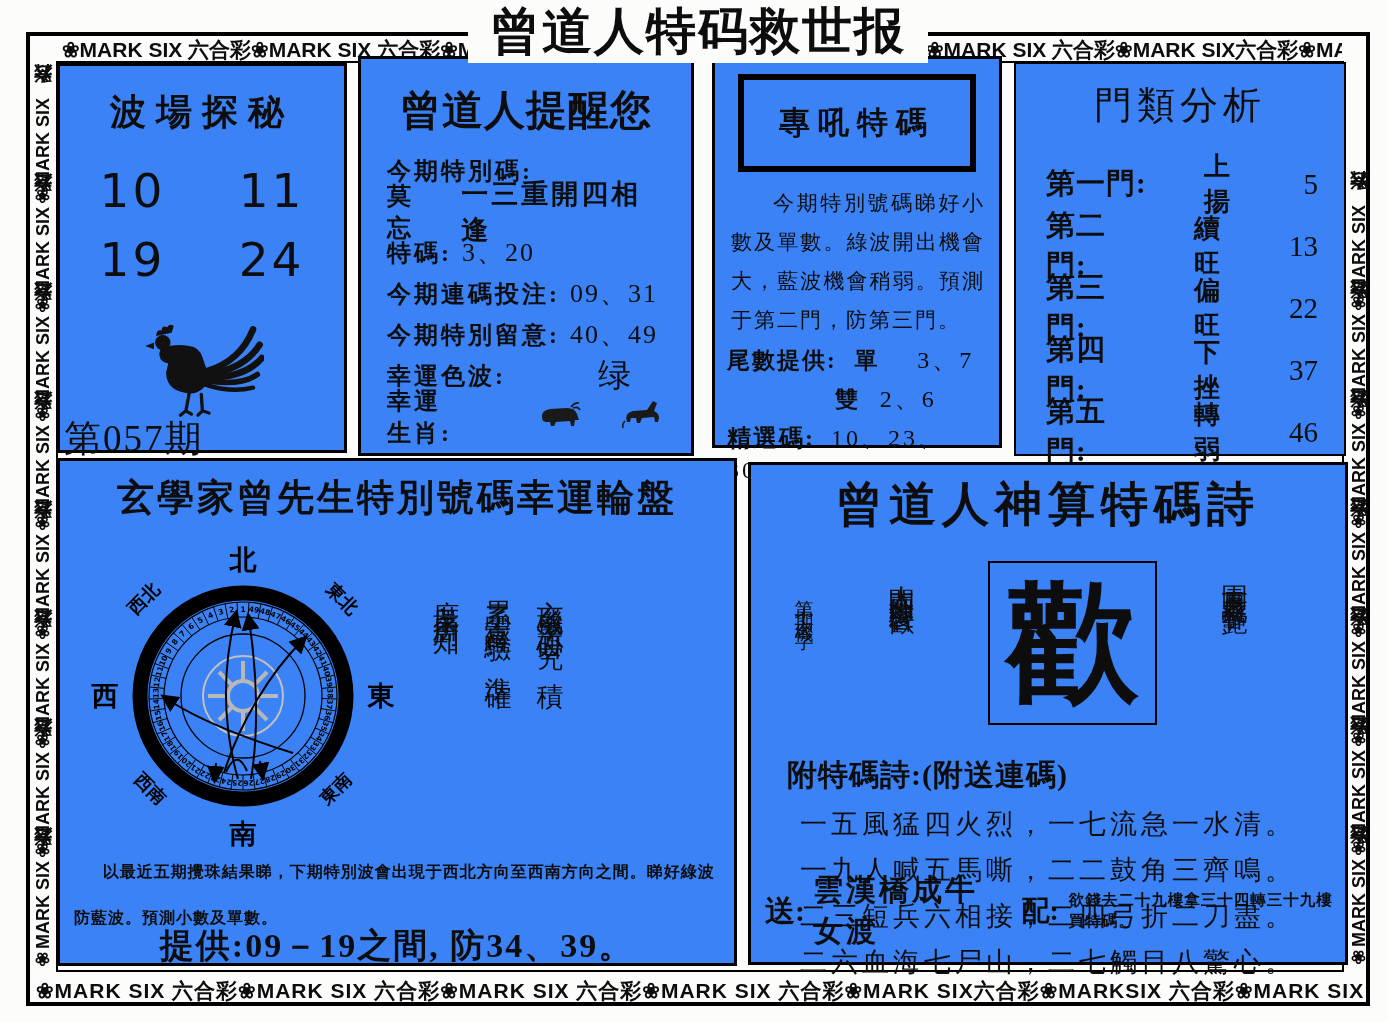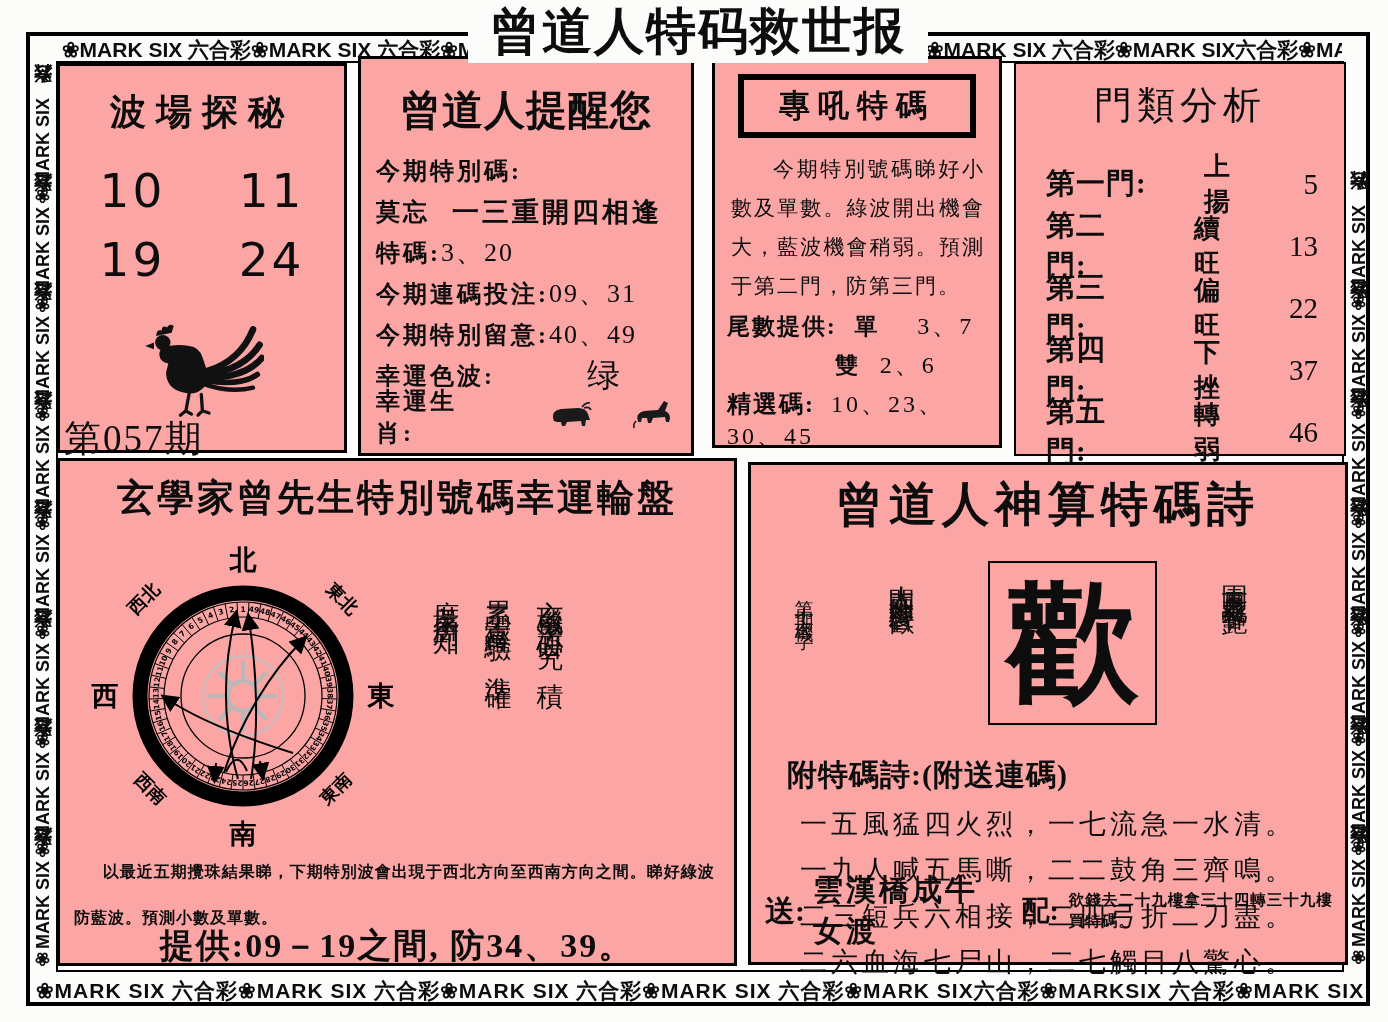--- a/index.html
+++ b/index.html
@@ -15,45 +15,45 @@
   .band-top-right{left:926px;top:36px;width:416px;height:26px;font-size:21px;}
   .band-bottom{left:36px;top:977px;width:1328px;height:26px;font-size:21px;letter-spacing:1px;}
   .band-left{left:31px;top:42px;width:24px;height:928px;font-size:18px;
              writing-mode:vertical-rl;transform:rotate(180deg);}
   .band-right{left:1347px;top:66px;width:24px;height:902px;font-size:18px;
               writing-mode:vertical-rl;transform:rotate(180deg);}
   .title-plate{left:468px;top:0;width:460px;height:63px;background:#fcfcfa;z-index:5;
                display:flex;align-items:center;justify-content:center;}
   .main-title{font-size:50px;font-weight:bold;letter-spacing:2px;white-space:nowrap;}
 
-  .panel{border:3px solid #000;background:#fca5a5;z-index:3;}
+  .panel{border:3px solid #000;background:#3b82f6;z-index:3;}
 
   
   #box1{left:57px;top:63px;width:290px;height:390px;}
   .box1-title{text-align:center;margin-top:22px;font-size:36px;font-weight:bold;letter-spacing:10px;}
   .box1-nums{width:205px;margin:26px auto 0;display:flex;justify-content:space-between;
              font-family:"DejaVu Sans",sans-serif;font-size:47px;letter-spacing:3px;}
   .box1-nums.second{margin-top:14px;}
   .rooster-wrap{position:absolute;left:72px;bottom:22px;}
   .issue-label{position:absolute;left:4px;bottom:-14px;font-size:37px;z-index:6;letter-spacing:2px;}
 
   
-  #box2{left:358px;top:56px;width:336px;height:400px;padding:0 15px;}
+  #box2{left:358px;top:56px;width:336px;height:400px;padding:0 26px;}
   .box2-title{text-align:center;margin-top:24px;font-size:41px;font-weight:bold;letter-spacing:1px;}
   .box2-rows{margin-top:12px;}
   .b2row{height:41px;display:flex;align-items:center;font-size:24px;font-weight:bold;letter-spacing:3px;}
-  .b2val{font-weight:normal;font-size:26px;letter-spacing:2px;}
+  .b2val{margin-left:10px;font-weight:normal;font-size:26px;letter-spacing:2px;}
   .b2phrase{font-size:27px;font-weight:bold;margin-left:22px;letter-spacing:3px;}
   .b2green{font-size:33px;margin-left:92px;font-weight:normal;}
   .zodiac-icons{display:flex;align-items:center;margin-left:70px;gap:40px;}
 
   
   #box3{left:712px;top:56px;width:290px;height:392px;}
   .box3-titlebox{margin:15px auto 0;width:226px;border:6px solid #000;text-align:center;
-                 font-size:31px;font-weight:bold;letter-spacing:8px;padding:5px 0;}
+                 font-size:31px;font-weight:bold;letter-spacing:8px;padding:22px 0;}
   .box3-para{margin:12px 14px 0 16px;font-size:21px;line-height:39px;text-indent:2em;
              letter-spacing:2px;text-align:justify;}
   .box3-line{margin:2px 0 0 12px;font-size:23px;line-height:37px;}
   .b3label{font-weight:bold;letter-spacing:2px;}
   .b3num{font-size:24px;letter-spacing:3px;}
   .b3indent{padding-left:108px;}
   .box3-select{margin:4px 0 0 12px;font-size:24px;}
 
   
   #box4{left:1014px;top:62px;width:332px;height:394px;border-width:2px;}

